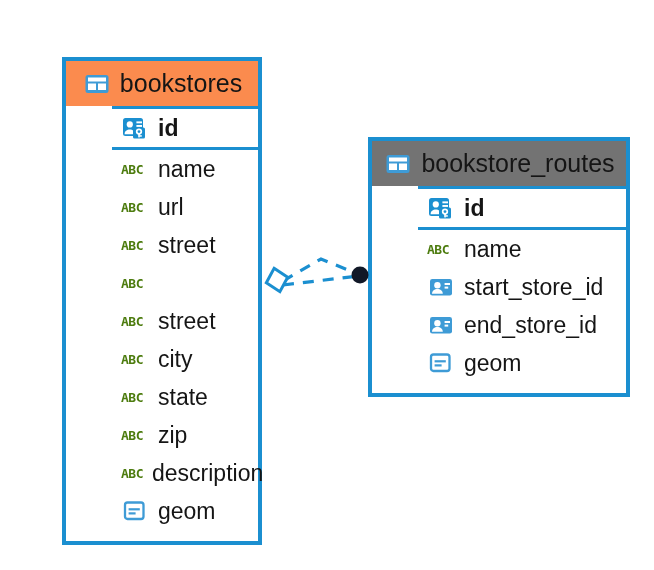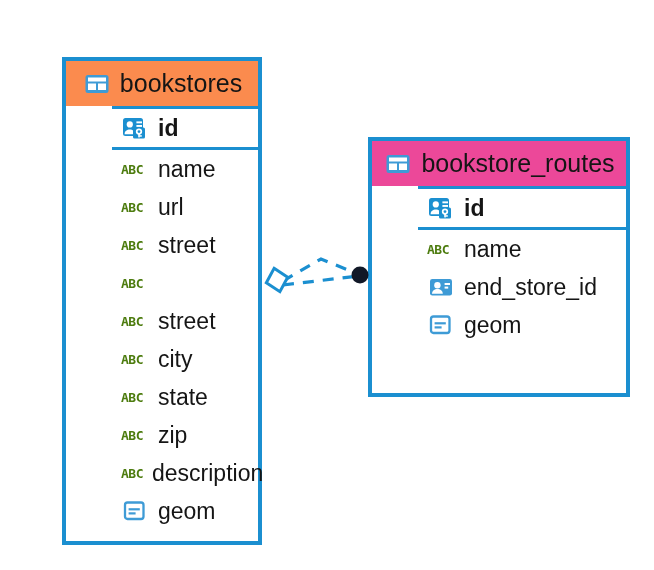--- a/index.html
+++ b/index.html
@@ -29,21 +29,21 @@
   .entity-header {
     display: flex;
     align-items: center;
     gap: 9px;
     padding: 6px 8px 6px 9px;
     box-sizing: border-box;
     height: 45px;
     justify-content: center;
   }
   .entity-header.orange { background: #FB8B4E; }
-  .entity-header.gray   { background: #ec4899; }
+  .entity-header.gray   { background: #737373; }
   .entity-title {
     font-size: 25px;
     color: #151515;
     line-height: 1;
     white-space: nowrap;
   }
 
   .rows { display: block; padding-left: 46px; }
   .row {
     display: flex;
@@ -223,20 +223,32 @@
           </svg>
         </span>
         <span class="row-label">id</span>
       </div>
 
       <div class="row">
         <span class="icon-abc">ABC</span>
         <span class="row-label">name</span>
       </div>
 
+      <div class="row">
+        <span class="icon">
+          <svg width="26" height="26" viewBox="0 0 26 26">
+            <rect x="2" y="5" width="22" height="16.5" rx="2.3" fill="#3E9BD6"></rect>
+            <circle cx="9.4" cy="11.2" r="3.2" fill="#ffffff"></circle>
+            <path d="M4 19.8c0-3.1 2.5-4.8 5.4-4.8s5.4 1.7 5.4 4.8z" fill="#ffffff"></path>
+            <rect x="16.6" y="9" width="5.4" height="2" fill="#ffffff"></rect>
+            <rect x="16.6" y="12.6" width="3.6" height="2" fill="#ffffff"></rect>
+          </svg>
+        </span>
+        <span class="row-label">start_store_id</span>
+      </div>
 
       <div class="row">
         <span class="icon">
           <svg width="26" height="26" viewBox="0 0 26 26">
             <rect x="2" y="5" width="22" height="16.5" rx="2.3" fill="#3E9BD6"></rect>
             <circle cx="9.4" cy="11.2" r="3.2" fill="#ffffff"></circle>
             <path d="M4 19.8c0-3.1 2.5-4.8 5.4-4.8s5.4 1.7 5.4 4.8z" fill="#ffffff"></path>
             <rect x="16.6" y="9" width="5.4" height="2" fill="#ffffff"></rect>
             <rect x="16.6" y="12.6" width="3.6" height="2" fill="#ffffff"></rect>
           </svg>

